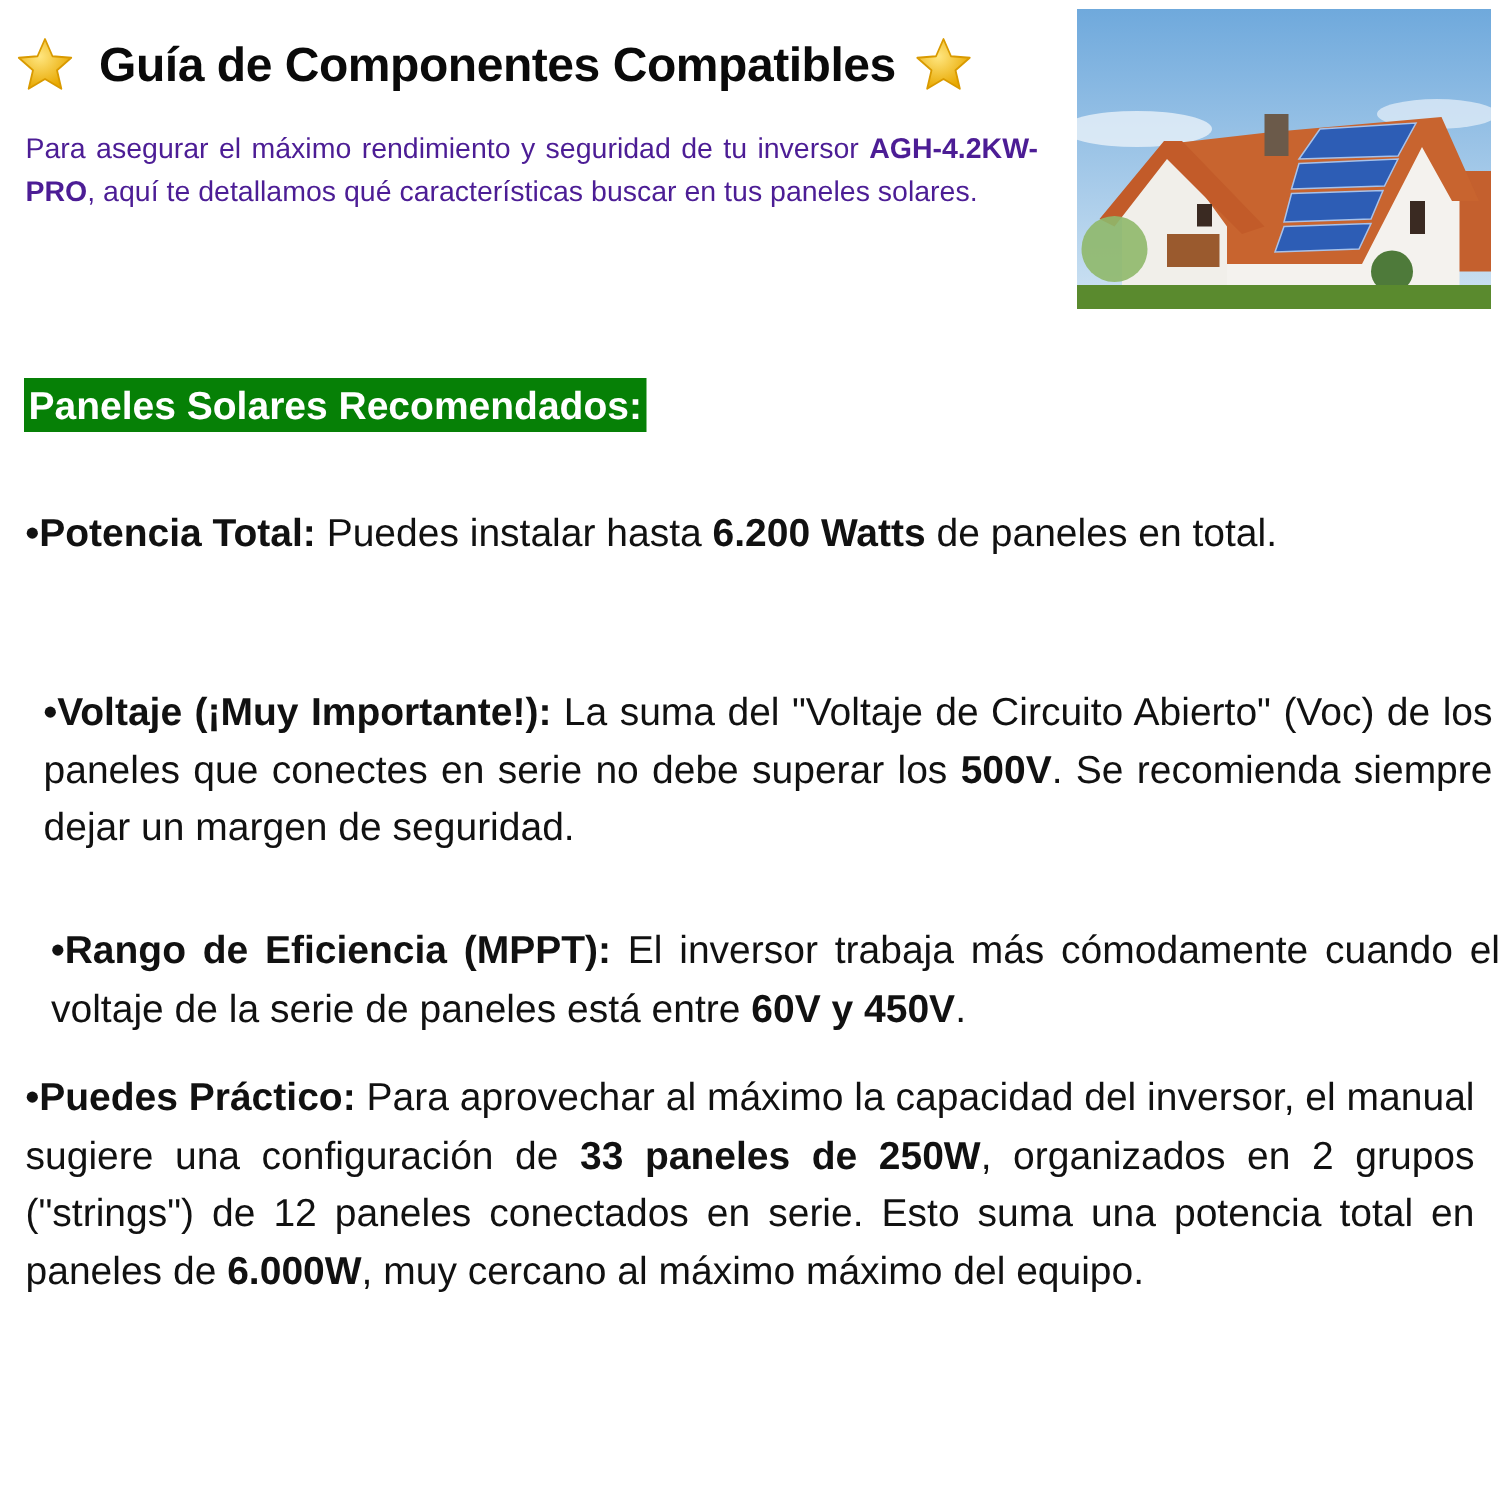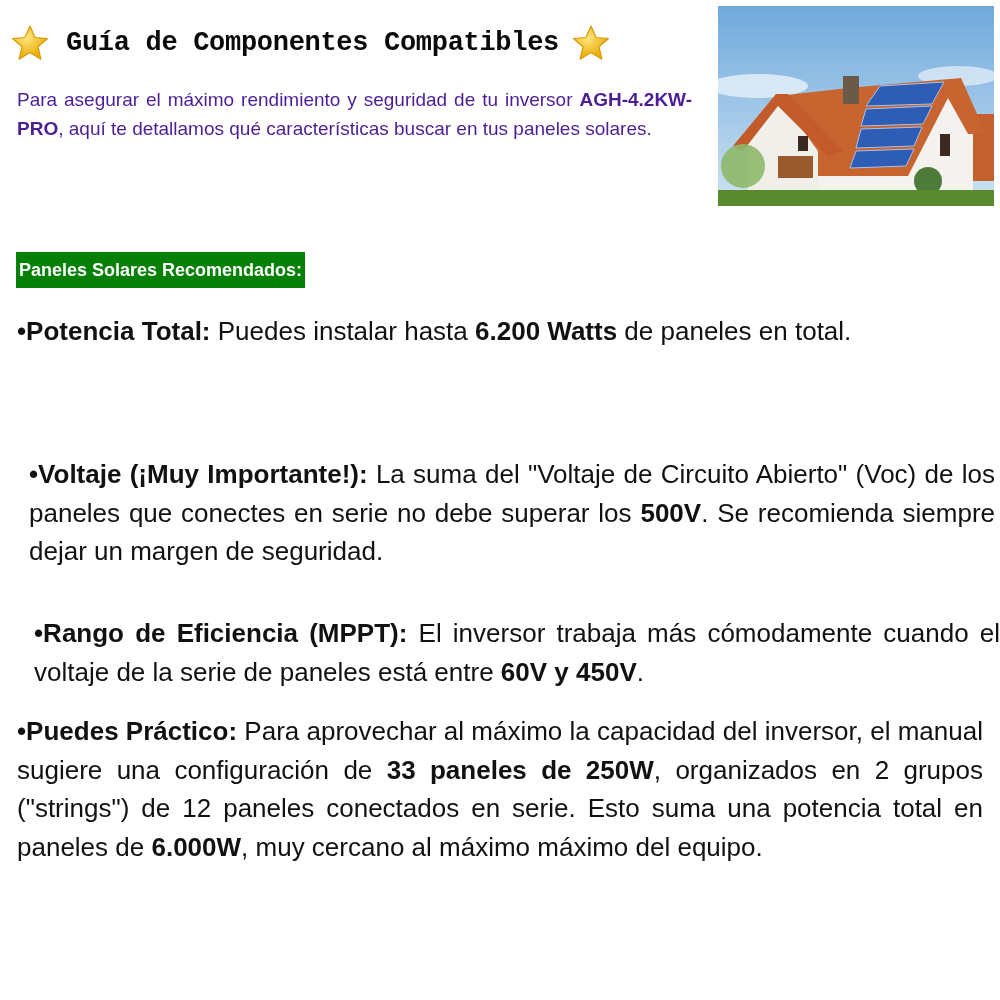--- a/index.html
+++ b/index.html
@@ -1,26 +1,26 @@
 <!DOCTYPE html>
 <html><head>
 <meta charset="utf-8">
 <style>
   html, body { margin: 0; padding: 0; background: #ffffff; }
   body { width: 1000px; height: 1000px; position: relative; overflow: hidden; font-family: "Liberation Sans", sans-serif; color: #111; }
   .title-row { position: absolute; left: 10px; top: 18px; width: 695px; height: 50px; display: flex; align-items: center; }
   .star { width: 40px; height: 40px; display: inline-block; }
-  .title { font-family: Liberation Mono, monospace; font-weight: bold; font-size: 27px; color: #0a0a0a; margin: 0 12px 0 16px; white-space: nowrap; letter-spacing: -0.3px; }
+  .title { font-family: Liberation Sans, sans-serif; font-weight: bold; font-size: 32px; color: #0a0a0a; margin: 0 12px 0 16px; white-space: nowrap; letter-spacing: -0.3px; }
   .intro { position: absolute; left: 17px; top: 86px; width: 675px; color: #4c1d95; font-size: 19px; line-height: 28.5px; text-align: justify; }
   .intro b { font-weight: bold; }
   .house { position: absolute; left: 718px; top: 6px; width: 276px; height: 200px; overflow: hidden; }
-  .section-head { position: absolute; left: 16px; top: 252px; background: #068006; color: #fff; font-weight: bold; font-size: 18px; padding: 3px 3px 3px 3px; line-height: 30px; white-space: nowrap; }
+  .section-head { position: absolute; left: 16px; top: 252px; background: #068006; color: #fff; font-weight: bold; font-size: 26px; padding: 3px 3px 3px 3px; line-height: 30px; white-space: nowrap; }
   .bullet { position: absolute; left: 17px; width: 966px; font-size: 26px; line-height: 38.5px; text-align: justify; color: #111; }
   .bullet b { font-weight: bold; }
-  .b1 { top: 312px; }
+  .b1 { top: 336px; }
   .b2 { top: 443px; }
   .b3 { top: 597px; }
   .b4 { top: 712px; }
 </style>
 </head>
 <body>
 
 <div class="title-row">
   <svg class="star" viewBox="0 0 40 40">
     <defs>

